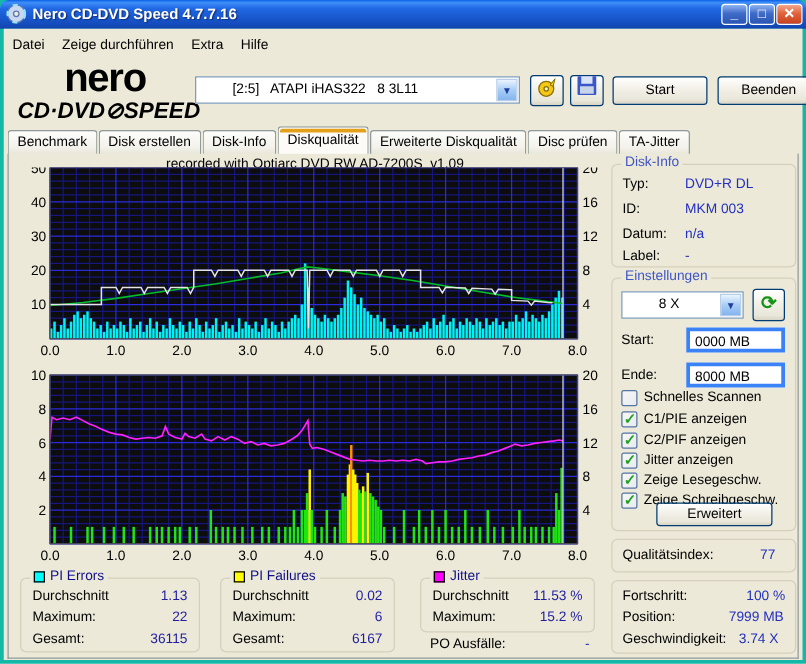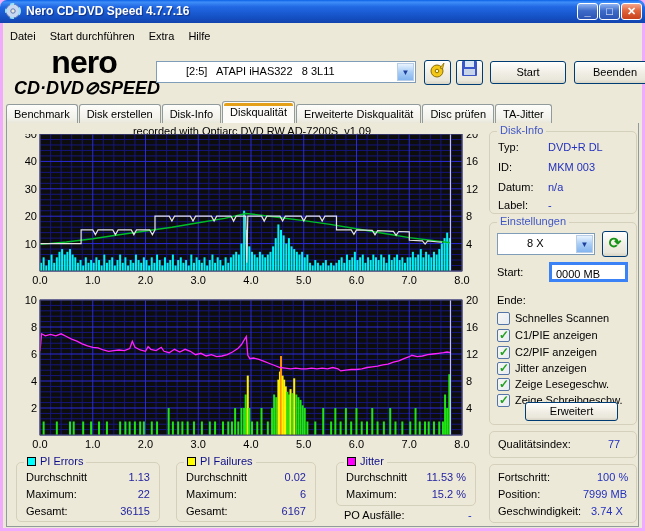--- a/index.html
+++ b/index.html
@@ -1,17 +1,17 @@
 <!DOCTYPE html>
 <html><head>
 <meta charset="utf-8">
 <style>
   html,body{margin:0;padding:0;}
   body{font-family:"Liberation Sans", sans-serif; font-size:11px; color:#000;}
-  .screen{position:relative;width:645px;height:531px;background:#f0abfc;overflow:hidden;}
+  .screen{position:relative;width:645px;height:531px;background:#14b8a6;overflow:hidden;}
   
   .titlebar{position:absolute;left:0;top:0;width:645px;height:23px;border-radius:7px 7px 0 0;
     background:linear-gradient(180deg,#0A61E8 0%,#3E8EF8 9%,#2168E4 30%,#1653C8 70%,#1243AE 100%);}
   .titlebar .app-icon{position:absolute;left:5px;top:3px;width:16px;height:16px;}
   .title-text{position:absolute;left:26px;top:4px;color:#fff;font-weight:bold;font-size:12px;text-shadow:1px 1px 1px #10317E;white-space:nowrap;}
   .winbtn{position:absolute;top:3px;width:21px;height:17px;border:1px solid #fff;border-radius:3px;
     color:#fff;text-align:center;line-height:15px;font-size:11px;font-weight:bold;box-sizing:border-box;}
   .winbtn.min{right:47px;background:linear-gradient(180deg,#8FB4F2,#3E6BC8 45%,#2B55B4);}
   .winbtn.max{right:25px;background:linear-gradient(180deg,#8FB4F2,#3E6BC8 45%,#2B55B4);}
   .winbtn.close{right:3px;background:linear-gradient(180deg,#F5A68C,#E0643C 45%,#C8411C);}
@@ -77,21 +77,21 @@
     <span class="title-text">Nero CD-DVD Speed 4.7.7.16</span>
     <div class="winbtn min">_</div>
     <div class="winbtn max">□</div>
     <div class="winbtn close">✕</div>
   </div>
 
   <div class="client"></div>
 
   <div class="menubar">
     <span class="menu-item">Datei</span>
-    <span class="menu-item">Start durchführen</span>
+    <span class="menu-item">Zeige durchführen</span>
     <span class="menu-item">Extra</span>
     <span class="menu-item">Hilfe</span>
   </div>
 
   <div class="logo">
     <div class="nero">nero</div>
     <div class="sub">CD·DVD⊘SPEED</div>
   </div>
 
   <div class="combo">
@@ -570,20 +570,21 @@
     <span class="cap">Einstellungen</span>
   </div>
   <div class="combo" style="left:497px;top:233px;width:98px;height:22px;">
     <span class="txt">8 X</span>
     <span class="arrow">▼</span>
   </div>
   <div class="iconbtn" style="left:602px;top:231px;width:26px;height:26px;color:#169416;font-size:15px;font-weight:bold;"><span>⟳</span></div>
   <span class="di-lbl" style="left:497px;top:266px;">Start:</span>
   <div class="field" style="left:549px;top:262px;width:79px;">0000 MB</div>
   <span class="di-lbl" style="left:497px;top:294px;">Ende:</span>
+  <div class="field" style="left:549px;top:290px;width:79px;">8000 MB</div>
 
   <div class="cb-row" style="top:311px;">
     <span class="cb"></span>
     <span>Schnelles Scannen</span>
   </div>
   <div class="cb-row" style="top:328px;">
     <span class="cb checked"></span>
     <span>C1/PIE anzeigen</span>
   </div>
   <div class="cb-row" style="top:345px;">

